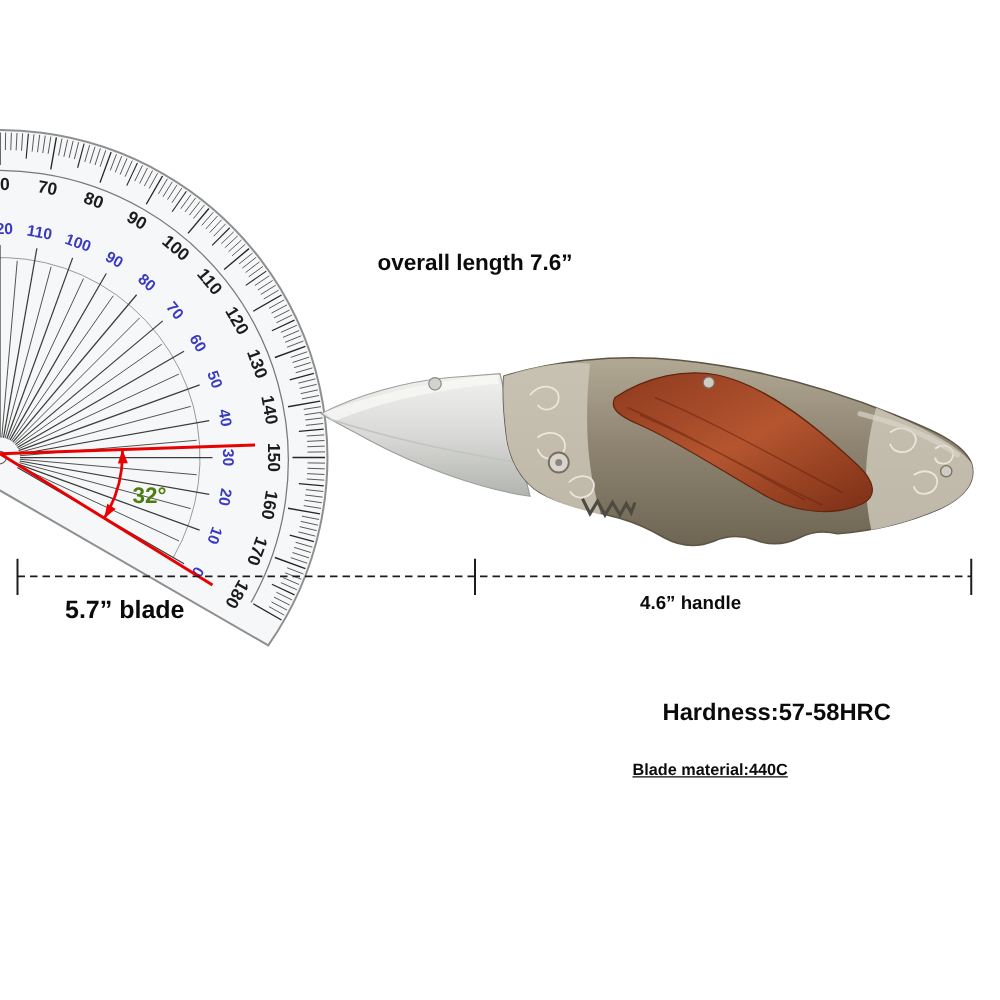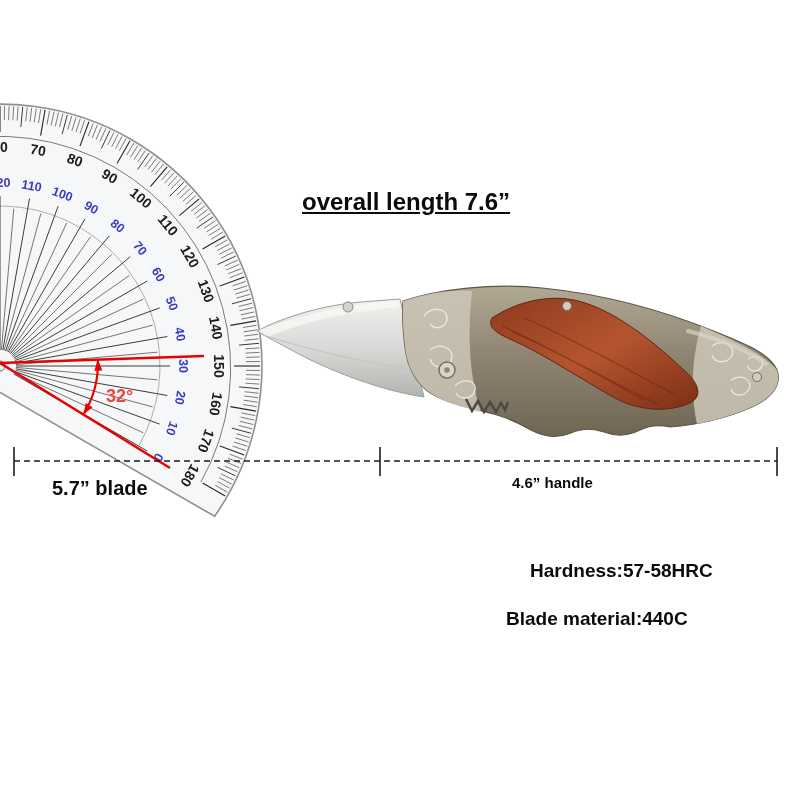--- a/index.html
+++ b/index.html
@@ -3,26 +3,26 @@
 <meta charset="utf-8">
 <style>
   html,body{margin:0;padding:0;}
   body{
     width:800px;height:800px;position:relative;overflow:hidden;
     background:#ffffff;
     font-family:"Liberation Sans",sans-serif;
   }
   #scene{position:absolute;left:0;top:0;}
   .lbl{position:absolute;font-weight:bold;color:#0b0b0b;white-space:nowrap;}
-  #overall-length-label{left:302px;top:188px;font-size:24px;text-decoration:underline;}
+  #overall-length-label{left:302px;top:200px;font-size:18px;}
   #blade-length-label{left:52px;top:477px;font-size:20px;}
   #handle-length-label{left:512px;top:474px;font-size:15px;}
   #hardness-label{left:530px;top:560px;font-size:19px;}
-  #material-label{left:506px;top:608px;font-size:19px;}
-  #angle-label{left:106px;top:386px;font-size:18px;color:#ef4444;}
+  #material-label{left:506px;top:608px;font-size:13px;text-decoration:underline;}
+  #angle-label{left:106px;top:386px;font-size:18px;color:#4d7c0f;}
 </style>
 </head>
 <body>
 
 <svg id="scene" width="800" height="800" viewBox="0 0 800 800">
   <defs>
     <linearGradient id="bladeGrad" x1="0" y1="0" x2="0" y2="1">
       <stop offset="0" stop-color="#f1f1ef"></stop>
       <stop offset="0.5" stop-color="#d9dad7"></stop>
       <stop offset="1" stop-color="#b2b4b0"></stop>

